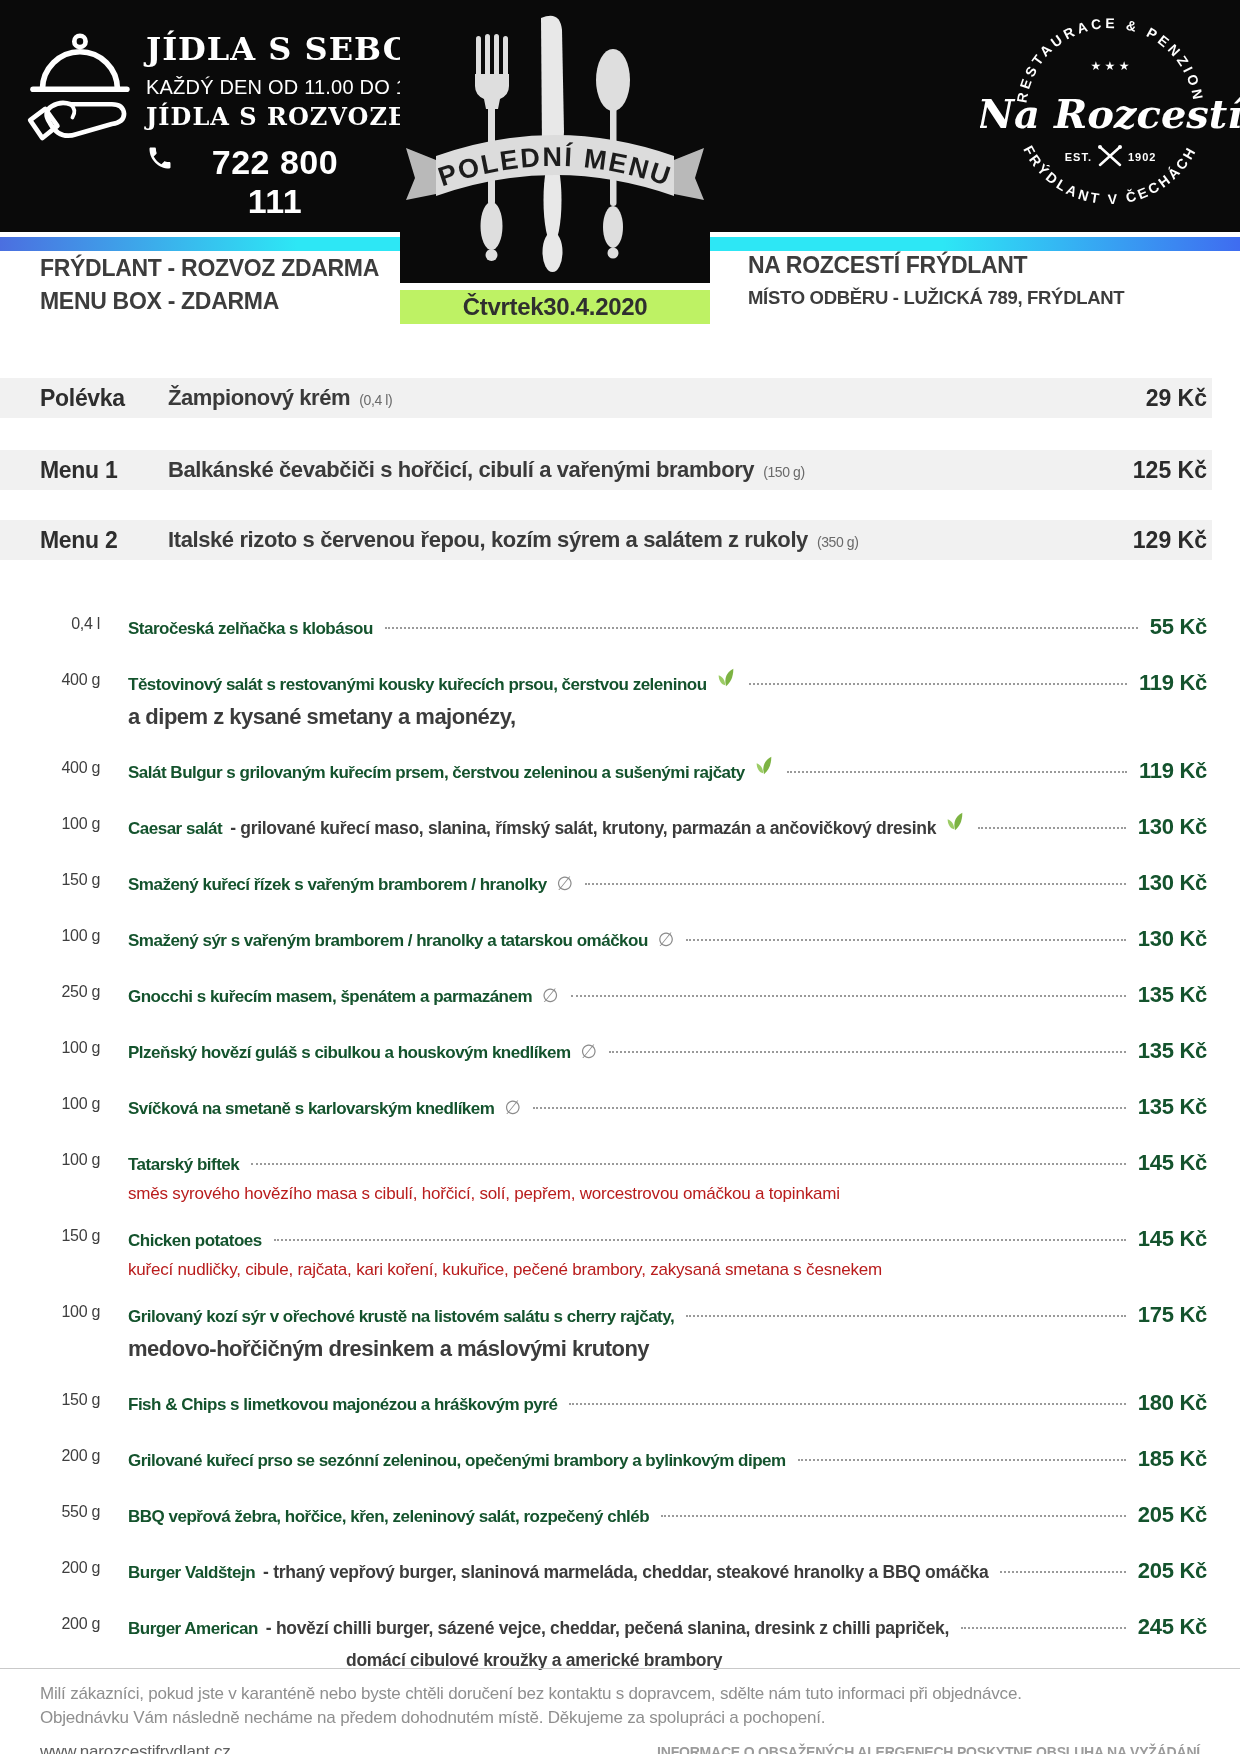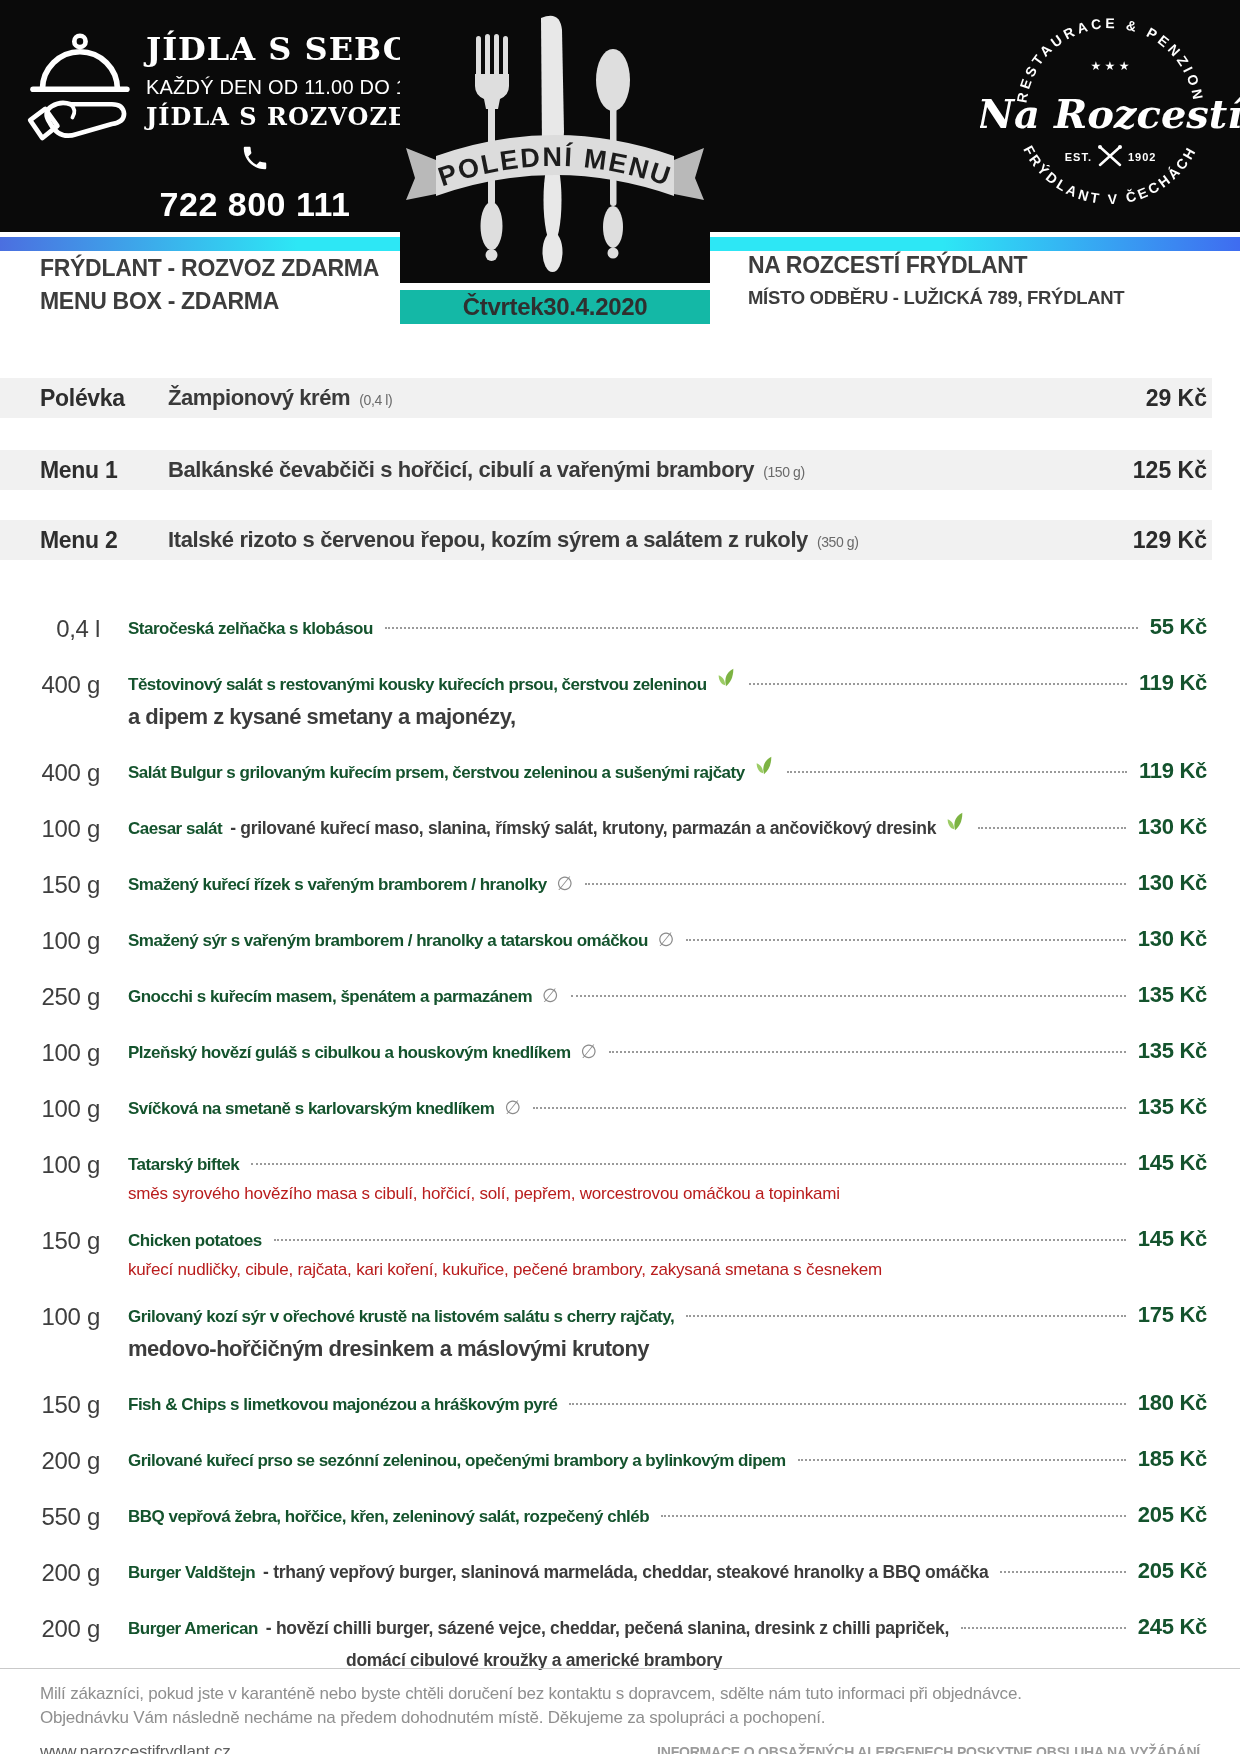--- a/index.html
+++ b/index.html
@@ -5,31 +5,31 @@
   html,body{margin:0;padding:0;background:#fff;}
   .page{position:relative;width:1240px;height:1754px;background:#fff;overflow:hidden;
         font-family:"Liberation Sans",sans-serif;color:#3c3c3c;}
 
   
   .header-band{position:absolute;left:0;top:0;width:1240px;height:232px;background:#0a0a0a;}
   .stripe{position:absolute;left:0;top:237px;width:1240px;height:14px;
           background:linear-gradient(90deg,#4b6fe0 0%,#2de7f5 24%,#2de7f5 76%,#3f6cf0 100%);}
   .center-box{position:absolute;left:400px;top:0;width:310px;height:283px;background:#0a0a0a;}
   .center-box svg{position:absolute;left:0;top:0;}
-  .date-bar{position:absolute;left:400px;top:290px;width:310px;height:34px;background:#14b8a6;
+  .date-bar{position:absolute;left:400px;top:290px;width:310px;height:34px;background:#bef264;
             display:flex;align-items:center;justify-content:center;font-size:24px;font-weight:700;
             color:#2f2f2f;letter-spacing:-0.3px;}
   .date-bar span+span{margin-left:0;}
 
   .hl-icon{position:absolute;left:18px;top:28px;}
   .hl-text{position:absolute;left:146px;top:30px;width:218px;text-align:center;color:#fff;}
   .hl-title{font-family:"DejaVu Serif",serif;font-weight:700;font-size:32px;letter-spacing:1px;margin-bottom:8px;white-space:nowrap;}
   .hl-sub{font-size:20px;letter-spacing:0.2px;margin-bottom:3px;white-space:nowrap;}
   .hl-title2{font-family:"DejaVu Serif",serif;font-weight:700;font-size:24px;letter-spacing:1px;margin-bottom:12px;white-space:nowrap;}
-  .hl-phone{display:flex;align-items:center;justify-content:center;gap:12px;font-size:34px;font-weight:700;letter-spacing:0.5px;flex-direction:column;}
+  .hl-phone{display:flex;justify-content:center;gap:12px;font-size:34px;font-weight:700;letter-spacing:0.5px;}
   .badge{position:absolute;left:980px;top:4px;}
 
   
   .sub-left{position:absolute;left:40px;top:252px;font-weight:700;color:#3d3d3d;font-size:23px;
             line-height:33px;letter-spacing:-0.3px;}
   .sub-right{position:absolute;left:748px;top:252px;color:#3d3d3d;}
   .sr1{font-size:23px;font-weight:700;letter-spacing:-0.3px;}
   .sr2{font-size:18.5px;font-weight:700;margin-top:8px;letter-spacing:-0.3px;}
 
   
@@ -38,21 +38,21 @@
   .fr1{top:378px;} .fr2{top:450px;} .fr3{top:520px;}
   .flabel{width:112px;padding-left:40px;font-size:23px;font-weight:700;color:#2e2e2e;letter-spacing:-0.3px;flex:none;}
   .fname{font-size:22px;font-weight:700;color:#3a3a3a;margin-left:16px;letter-spacing:-0.4px;white-space:nowrap;text-align:right;}
   .fportion{font-size:14px;color:#6a6a6a;font-weight:400;margin-left:9px;}
   .fprice{margin-left:auto;margin-right:5px;font-size:23px;font-weight:700;color:#2b2b2b;}
 
   
   .items{position:absolute;left:0;top:612px;width:1240px;}
   .item-row{display:flex;align-items:flex-start;margin:0 33px 24px 0;}
   .item-row.has-sub{margin-bottom:18px;}
-  .iw{width:100px;flex:none;text-align:right;font-size:24px;color:#3e3e3e;padding-top:3px;letter-spacing:-0.3px;}
+  .iw{width:100px;flex:none;text-align:right;font-size:16px;color:#3e3e3e;padding-top:3px;letter-spacing:-0.3px;}
   .imain{flex:1;margin-left:28px;min-width:0;}
   .iline1{display:flex;align-items:baseline;line-height:30px;}
   .iname{font-size:17px;font-weight:700;color:#14532d;letter-spacing:-0.5px;white-space:nowrap;}
   .idetail{font-size:17.5px;font-weight:700;color:#3c3c3c;margin-left:8px;white-space:nowrap;letter-spacing:-0.3px;}
   .nosym{font-size:19px;color:#8c8c8c;margin-left:10px;font-weight:400;}
   .leaf{width:22px;height:22px;margin-left:8px;flex:none;align-self:center;transform:translateY(-7px);}
   .ileader{flex:1;min-width:16px;border-bottom:2px dotted #9a9a9a;transform:translateY(-5px);margin:0 12px;}
   .iprice{flex:none;font-size:22px;font-weight:700;color:#14532d;letter-spacing:-0.3px;}
   .iline2{font-size:22px;font-weight:700;color:#3c3c3c;letter-spacing:-0.5px;margin-top:2px;line-height:30px;}
   .idetail2{font-size:17.5px;font-weight:700;color:#3c3c3c;margin-top:4px;margin-left:218px;letter-spacing:-0.3px;line-height:24px;}

